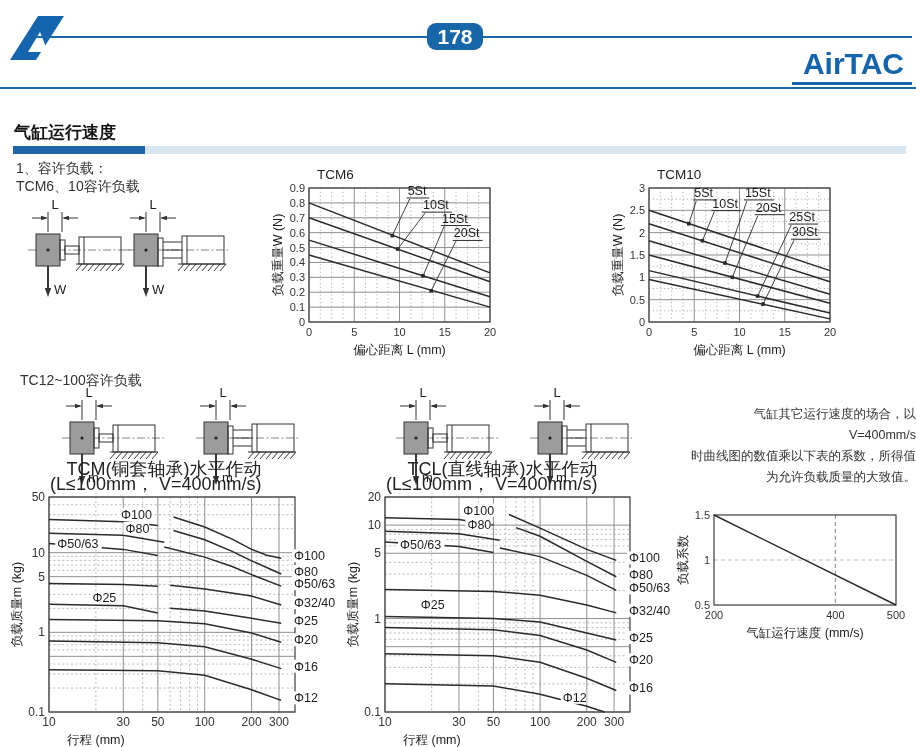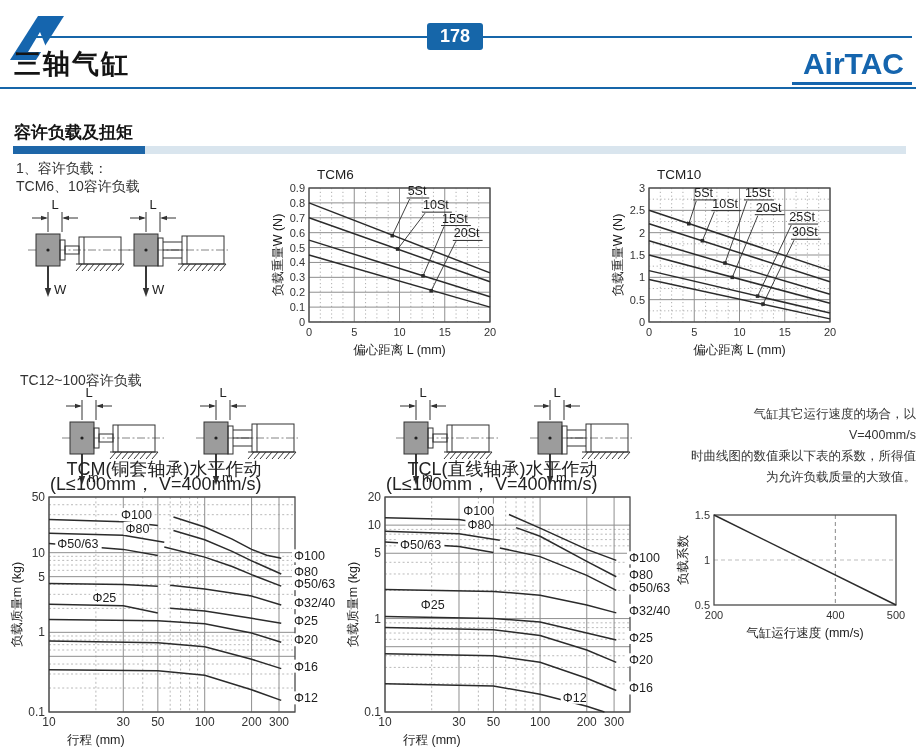--- a/index.html
+++ b/index.html
@@ -1,21 +1,21 @@
 <!DOCTYPE html>
 <html><head>
 <meta charset="utf-8">
 <style>
   html,body{margin:0;padding:0;background:#ffffff;}
   .page{position:relative;width:916px;height:747px;background:#fff;overflow:hidden;
         font-family:"Liberation Sans","DejaVu Sans",sans-serif;color:#222;}
   
   .topline{position:absolute;left:26px;top:36px;width:886px;height:2px;background:#1666a9;}
   .page-badge{position:absolute;left:427px;top:23px;width:56px;height:27px;background:#1666a9;
-              border-radius:3px;color:#fff;font-weight:bold;font-size:18px;text-align:center;line-height:27px;}
+              border-radius:9px;color:#fff;font-weight:bold;font-size:21px;text-align:center;line-height:27px;}
   .page-title{position:absolute;left:14px;top:46px;margin:0;font-size:27px;font-weight:800;color:#141414;letter-spacing:2px;}
   .brand{position:absolute;left:784px;top:48px;width:120px;text-align:right;color:#1565ae;
          font-size:30px;font-weight:900;letter-spacing:0px;line-height:32px;}
   .brand-underline{position:absolute;left:792px;top:82px;width:120px;height:3px;background:#1565ae;}
   .title-rule{position:absolute;left:0;top:87px;width:916px;height:2px;background:#1666a9;}
   .series-label{position:absolute;left:14px;top:93px;font-size:17px;font-weight:bold;color:#141414;}
   .section-title{position:absolute;left:14px;top:121px;font-size:17px;font-weight:bold;color:#141414;}
   .bar-dark{position:absolute;left:13px;top:146px;width:132px;height:8px;background:#1e66a8;}
   .bar-light{position:absolute;left:145px;top:146px;width:761px;height:8px;background:#d9e5ee;}
   .note{position:absolute;font-size:14px;color:#333;}
@@ -53,28 +53,27 @@
 <div class="page">
 
   <svg style="left:6px;top:12px;" width="60" height="52" viewBox="0 0 60 52">
     <polygon points="4,48 32,4 58,4 30,48" fill="#1565ae"></polygon>
     <polygon points="22,40 34,20 42,40" fill="#ffffff"></polygon>
   </svg>
   <div class="topline"></div>
   <div class="page-badge">
     <span>178</span>
   </div>
-  <h1 class="page-title">三轴气缸</h1>
   <div class="brand">
     <span>AirTAC</span>
   </div>
   <div class="brand-underline"></div>
   <div class="title-rule"></div>
 
-  <div class="section-title">容许负载及扭矩</div>
+  <div class="section-title">气缸运行速度</div>
   <div class="bar-dark"></div>
   <div class="bar-light"></div>
 
   <div class="note" style="left:16px;top:160px;">1、容许负载：</div>
   <div class="note" style="left:16px;top:178px;">TCM6、10容许负载</div>
   <div class="note" style="left:20px;top:372px;">TC12~100容许负载</div>
 
   <svg id="d1" style="left:24px;top:198px;" width="112" height="104" viewBox="0 0 112 104">
       <line x1="4" y1="52" x2="106" y2="52" class="cline"></line>
       <rect x="12" y="36" width="24" height="32" class="plate"></rect>

